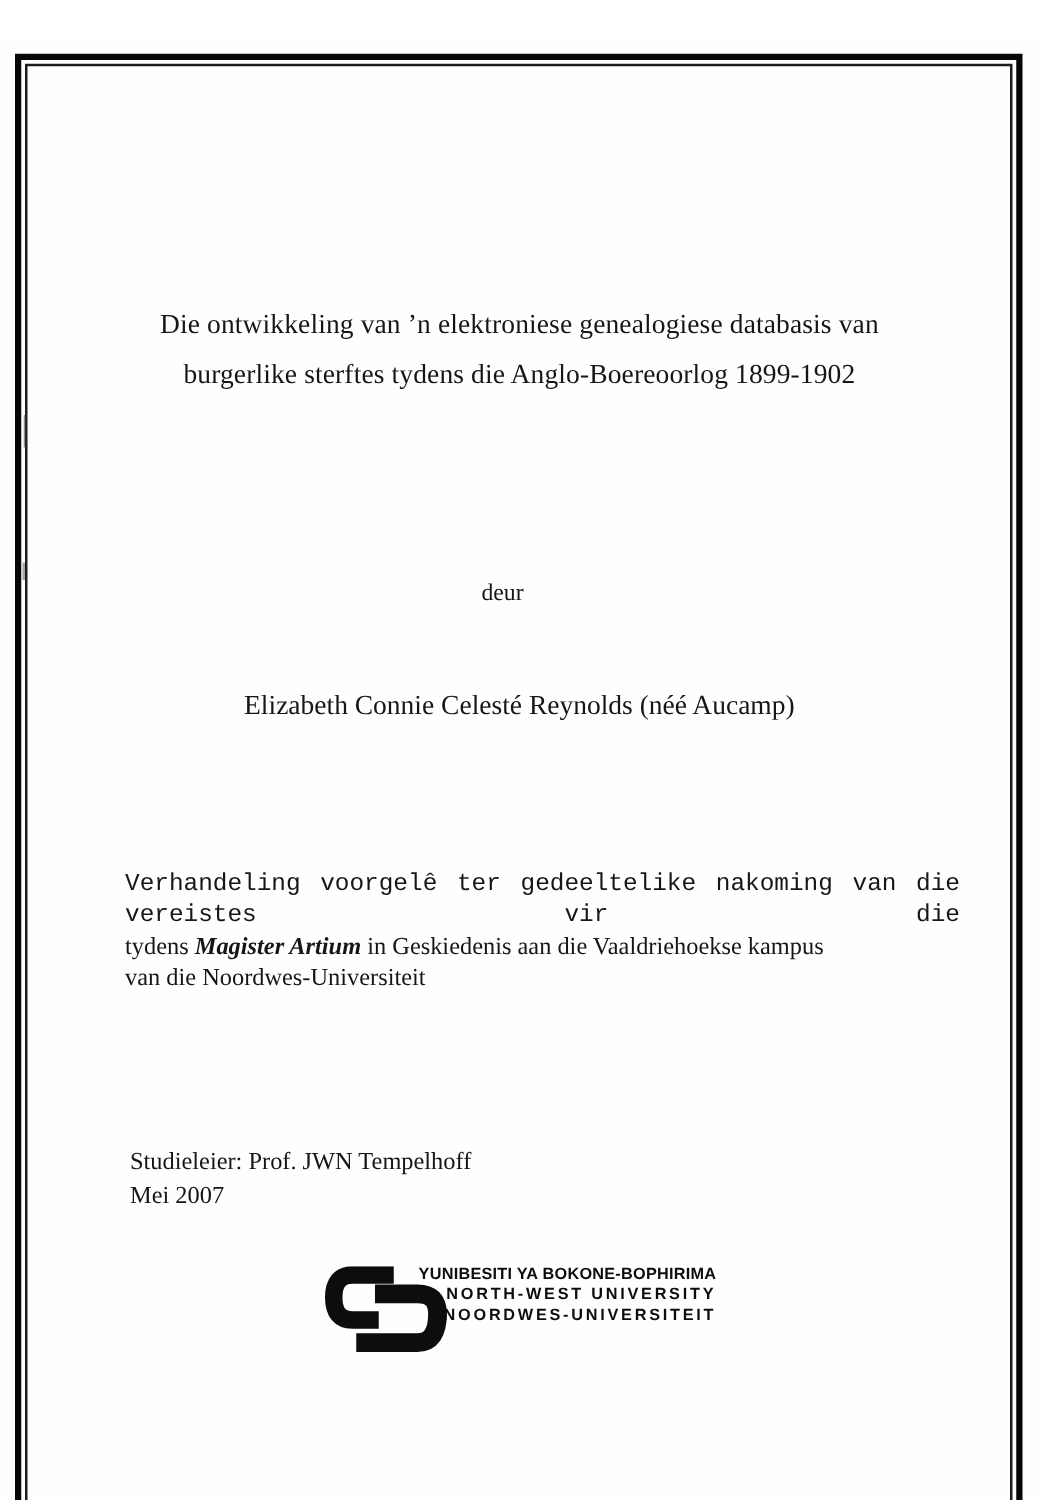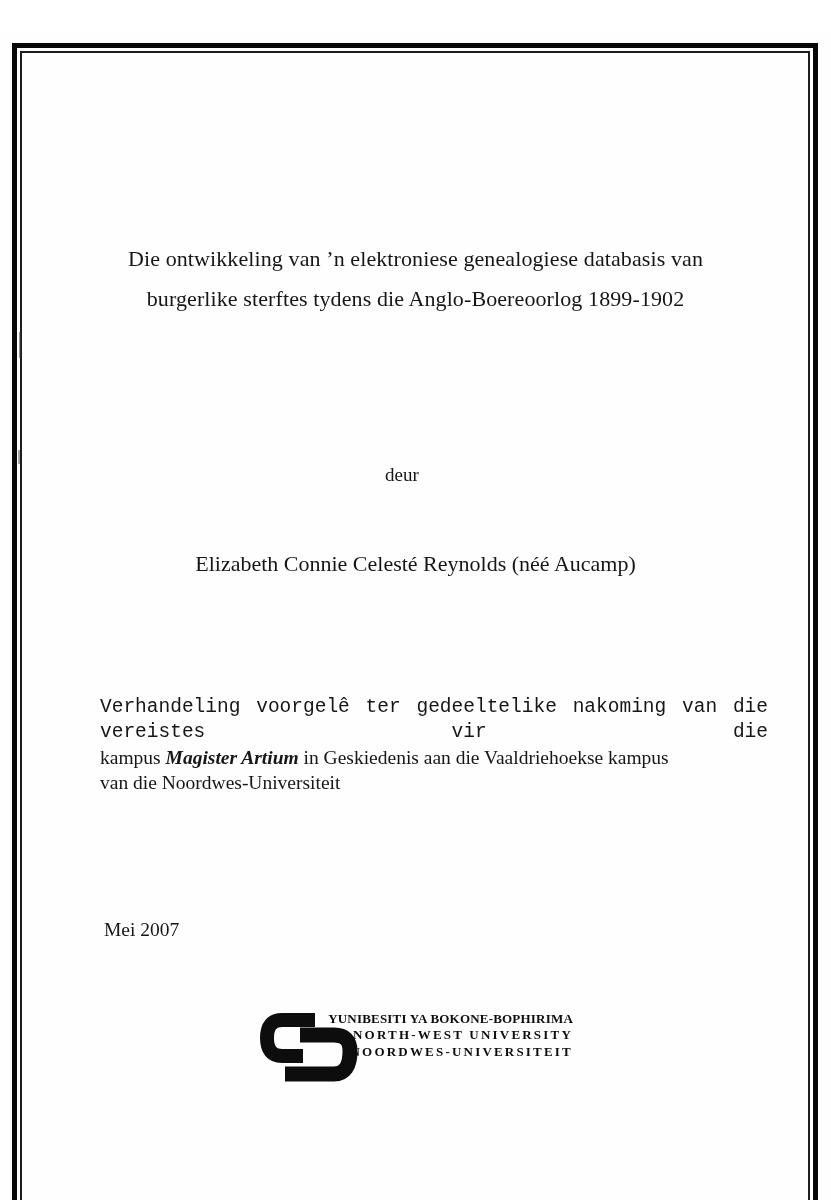--- a/index.html
+++ b/index.html
@@ -70,21 +70,21 @@
   }
   .uni-logo-mark {
     position: absolute;
     left: 258px; top: 981px;
     width: 100px; height: 70px;
   }
   .uni-logo-text {
     position: absolute;
     right: 258px; top: 979px;
     text-align: right;
-    font-family: Liberation Serif, serif;
+    font-family: Liberation Sans, sans-serif;
     font-weight: 700;
     font-size: 13px;
     line-height: 16.4px;
     color: #0d0d0d;
     white-space: nowrap;
   }
   .uni-logo-text .spread { letter-spacing: 2.2px; }
   .uni-logo-text .tight { letter-spacing: 0.2px; }
   
   .speck { position: absolute; background: #3a3a3a; }
@@ -108,25 +108,26 @@
     <div>Die ontwikkeling van ’n elektroniese genealogiese databasis van</div>
     <div>burgerlike sterftes tydens die Anglo-Boereoorlog 1899-1902</div>
   </div>
 
   <div class="deur">deur</div>
 
   <div class="author">Elizabeth Connie Celesté Reynolds (néé Aucamp)</div>
 
   <div class="submission">
     <div class="justified">Verhandeling voorgelê ter gedeeltelike nakoming van die vereistes vir die</div>
-    <div><span>kampus </span><span class="italic">Magister Artium</span><span> in Geskiedenis aan die Vaaldriehoekse kampus</span></div>
+    <div><span>tydens </span><span class="italic">Magister Artium</span><span> in Geskiedenis aan die Vaaldriehoekse kampus</span></div>
     <div>van die Noordwes-Universiteit</div>
   </div>
 
   <div class="credits">
+    <div>Studieleier: Prof. JWN Tempelhoff</div>
     <div>Mei 2007</div>
   </div>
 
   <svg class="uni-logo-mark" viewBox="0 0 100 70" xmlns="http://www.w3.org/2000/svg" aria-hidden="true">
     <path d="M 57 7 H 24 Q 9 7 9 25 Q 9 43 24 43 H 45" fill="none" stroke="#0d0d0d" stroke-width="14" stroke-linecap="butt"></path>
     <path d="M 42 22 H 76 Q 92 22 92 38 Q 92 61 76 61 H 27" fill="none" stroke="#0d0d0d" stroke-width="15" stroke-linecap="butt"></path>
   </svg>
 
   <div class="uni-logo-text">
     <div class="tight">YUNIBESITI YA BOKONE-BOPHIRIMA</div>

